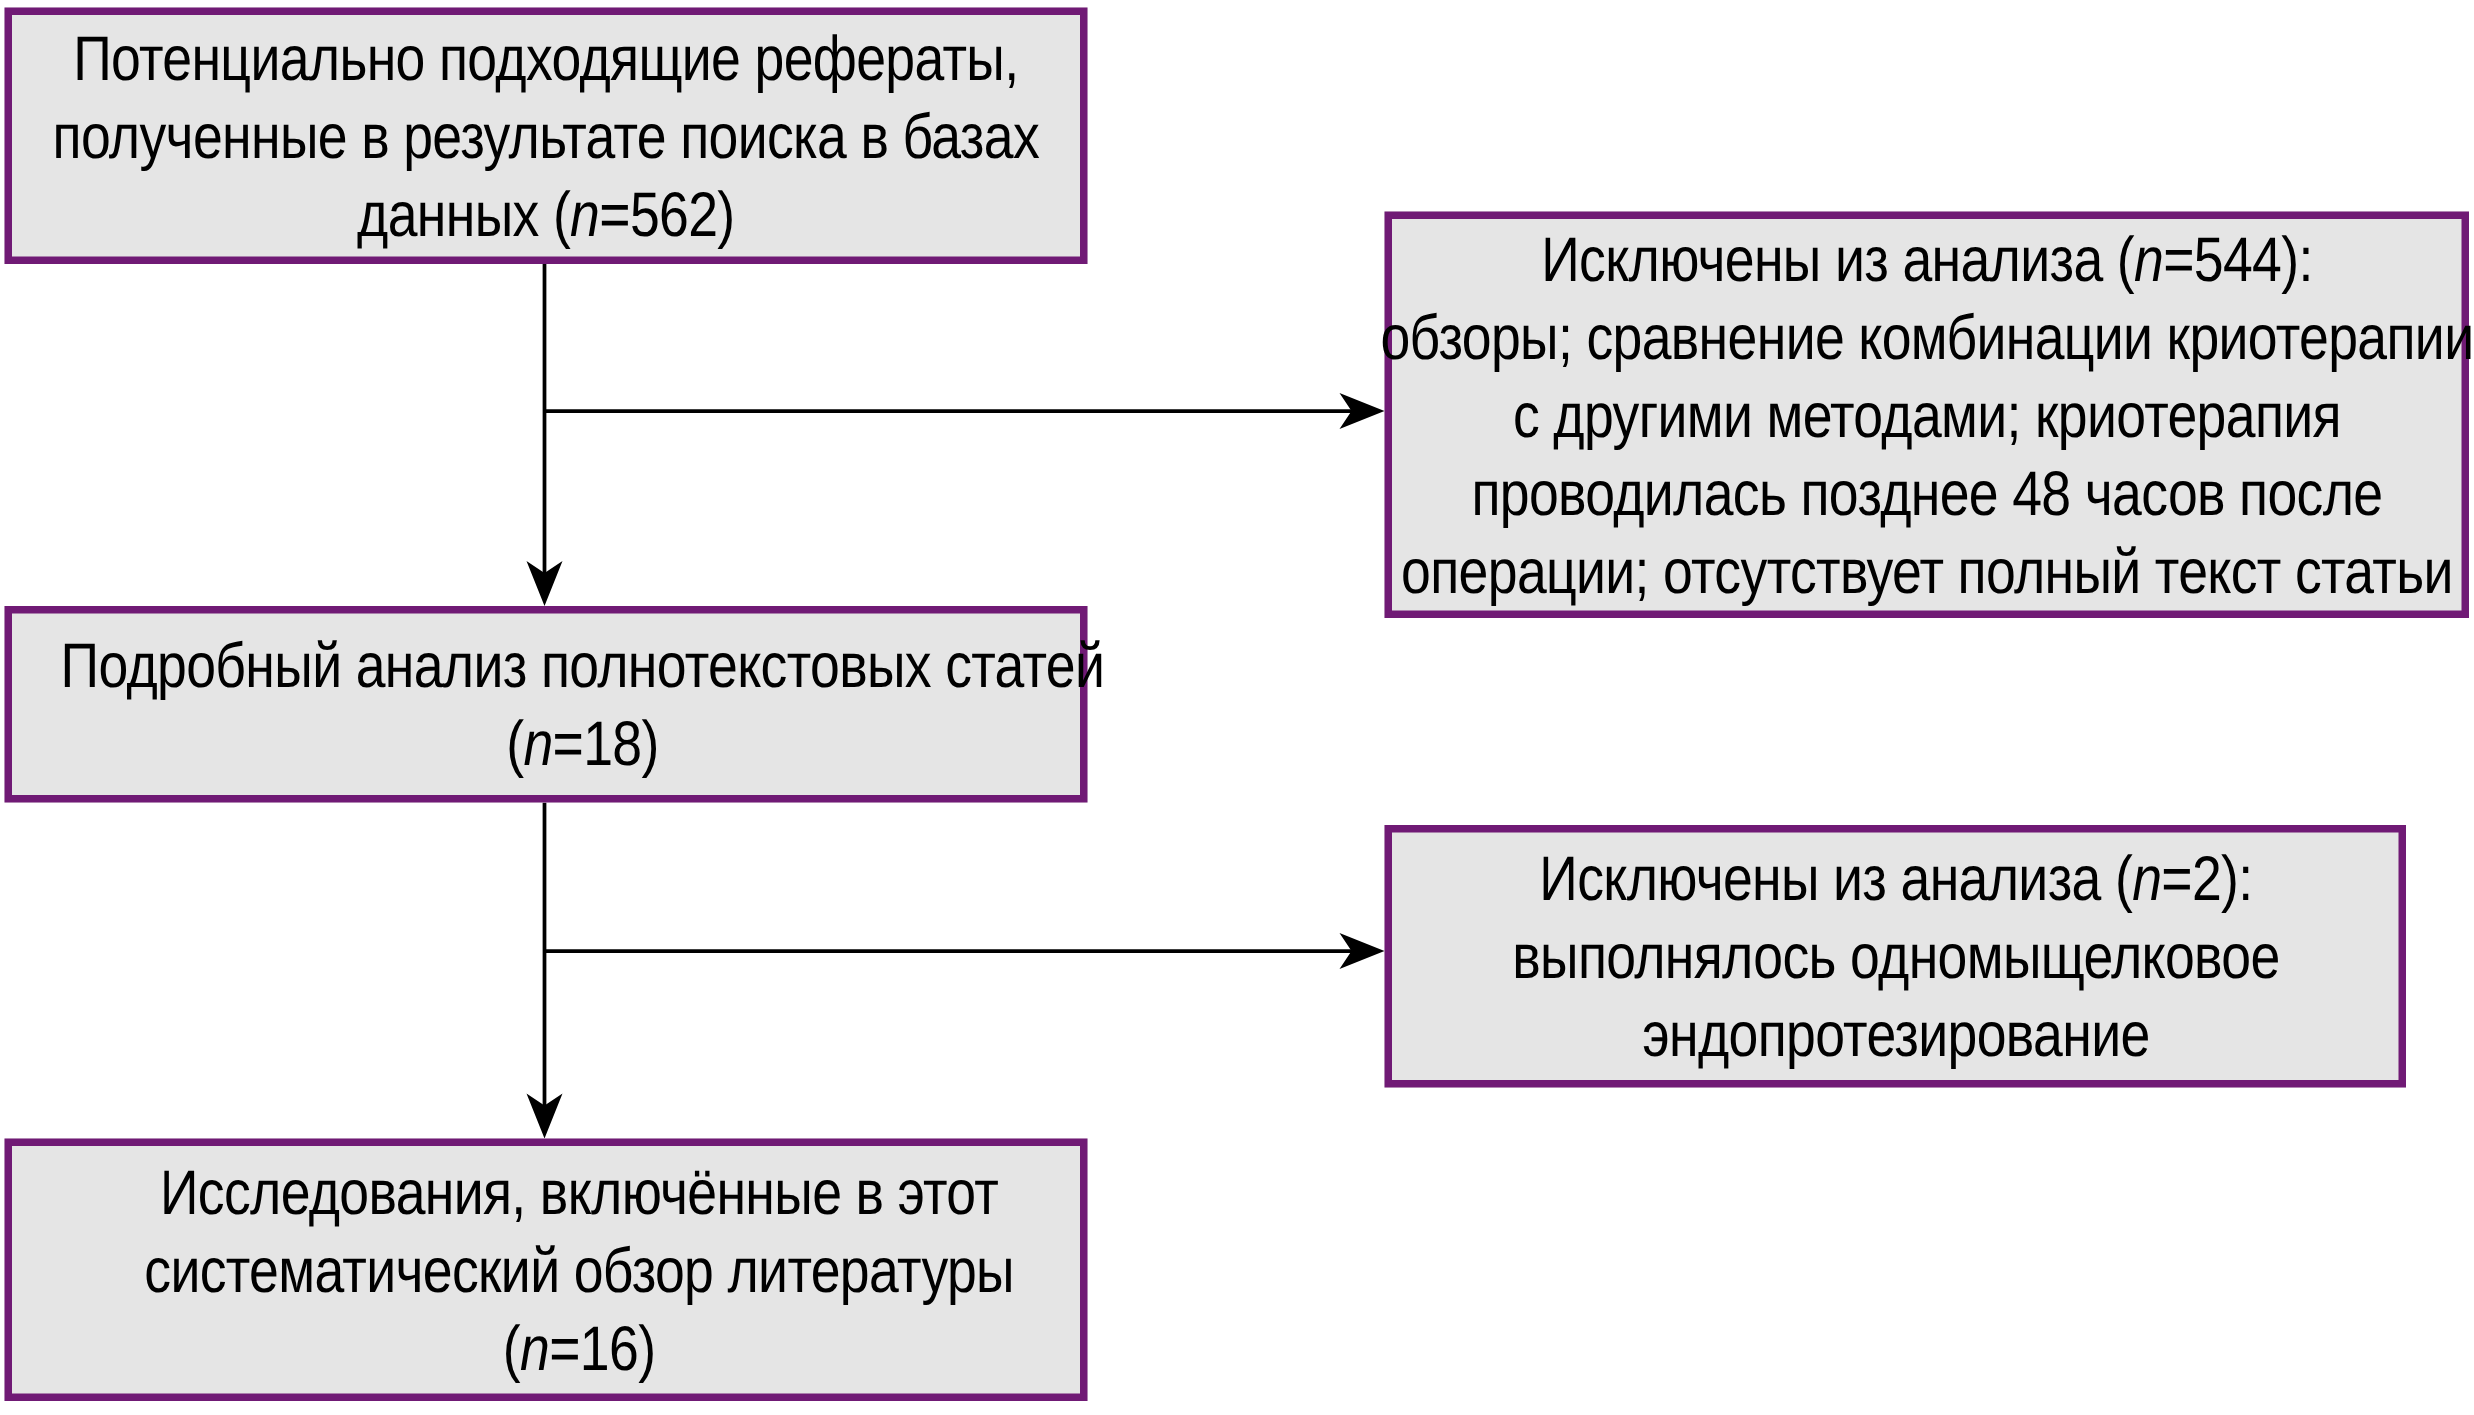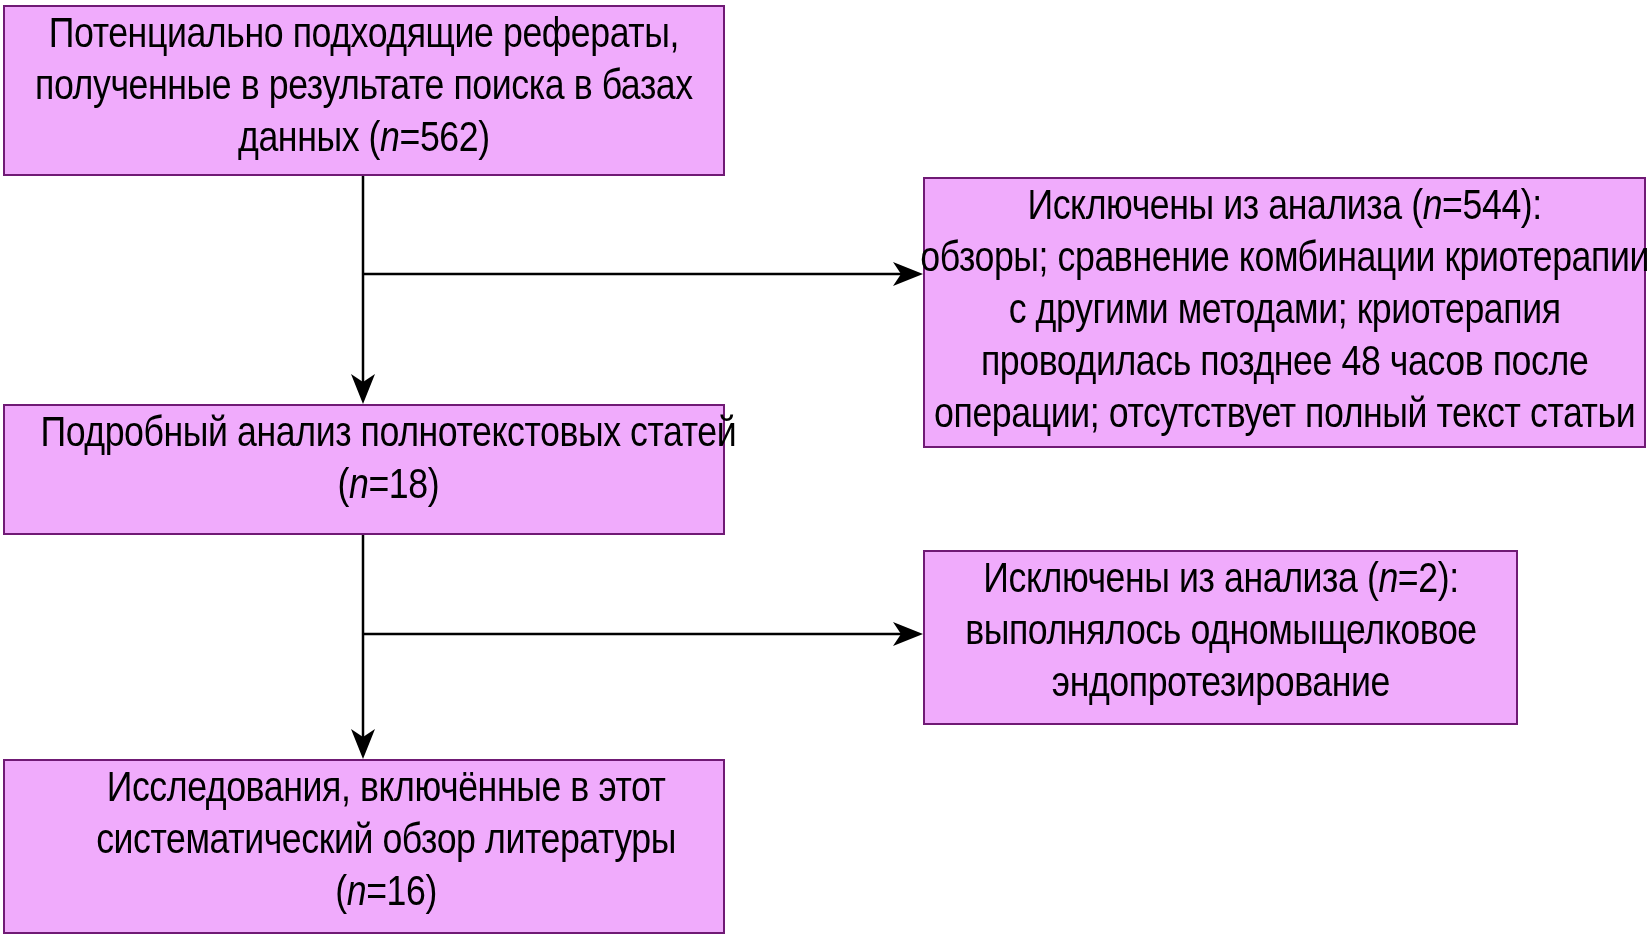--- a/index.html
+++ b/index.html
@@ -26,43 +26,43 @@
     stroke: #000000;
     stroke-width: 2.5;
   }
   .connectors polygon {
     fill: #000000;
     stroke: none;
   }
   .box {
     position: absolute;
     box-sizing: border-box;
-    border: 2px solid #701a75;
-    background: #f0abfc;
+    border: 5px solid #701a75;
+    background: #e5e5e5;
     display: flex;
-    align-items: flex-start;
+    align-items: center;
     justify-content: center;
     text-align: center;
   }
   .box .txt {
     font-size: 42px;
     line-height: 52px;
     font-weight: 400;
     letter-spacing: -0.5px;
     transform: scaleX(0.85);
     transform-origin: 50% 50%;
     white-space: nowrap;
   }
   .box .txt .ital {
     font-style: italic;
   }
   .box1 { left: 3px;   top: 5px;   width: 722px; height: 171px; }
-  .box2 { left: 923px; top: 141px; width: 723px; height: 271px; margin-top: 36px; }
+  .box2 { left: 923px; top: 141px; width: 723px; height: 271px; }
   .box3 { left: 3px;   top: 404px; width: 722px; height: 131px; padding-left: 48px; }
-  .box4 { left: 923px; top: 550px; width: 595px; height: 175px; }
+  .box4 { left: 923px; top: 550px; width: 681px; height: 175px; }
   .box5 { left: 3px;   top: 759px; width: 722px; height: 175px; padding-left: 44px; }
 </style>
 </head>
 <body>
 
 <div class="canvas">
 
   <svg class="connectors" viewBox="0 0 1649 943">
 
     <line x1="363" y1="176" x2="363" y2="384"></line>

